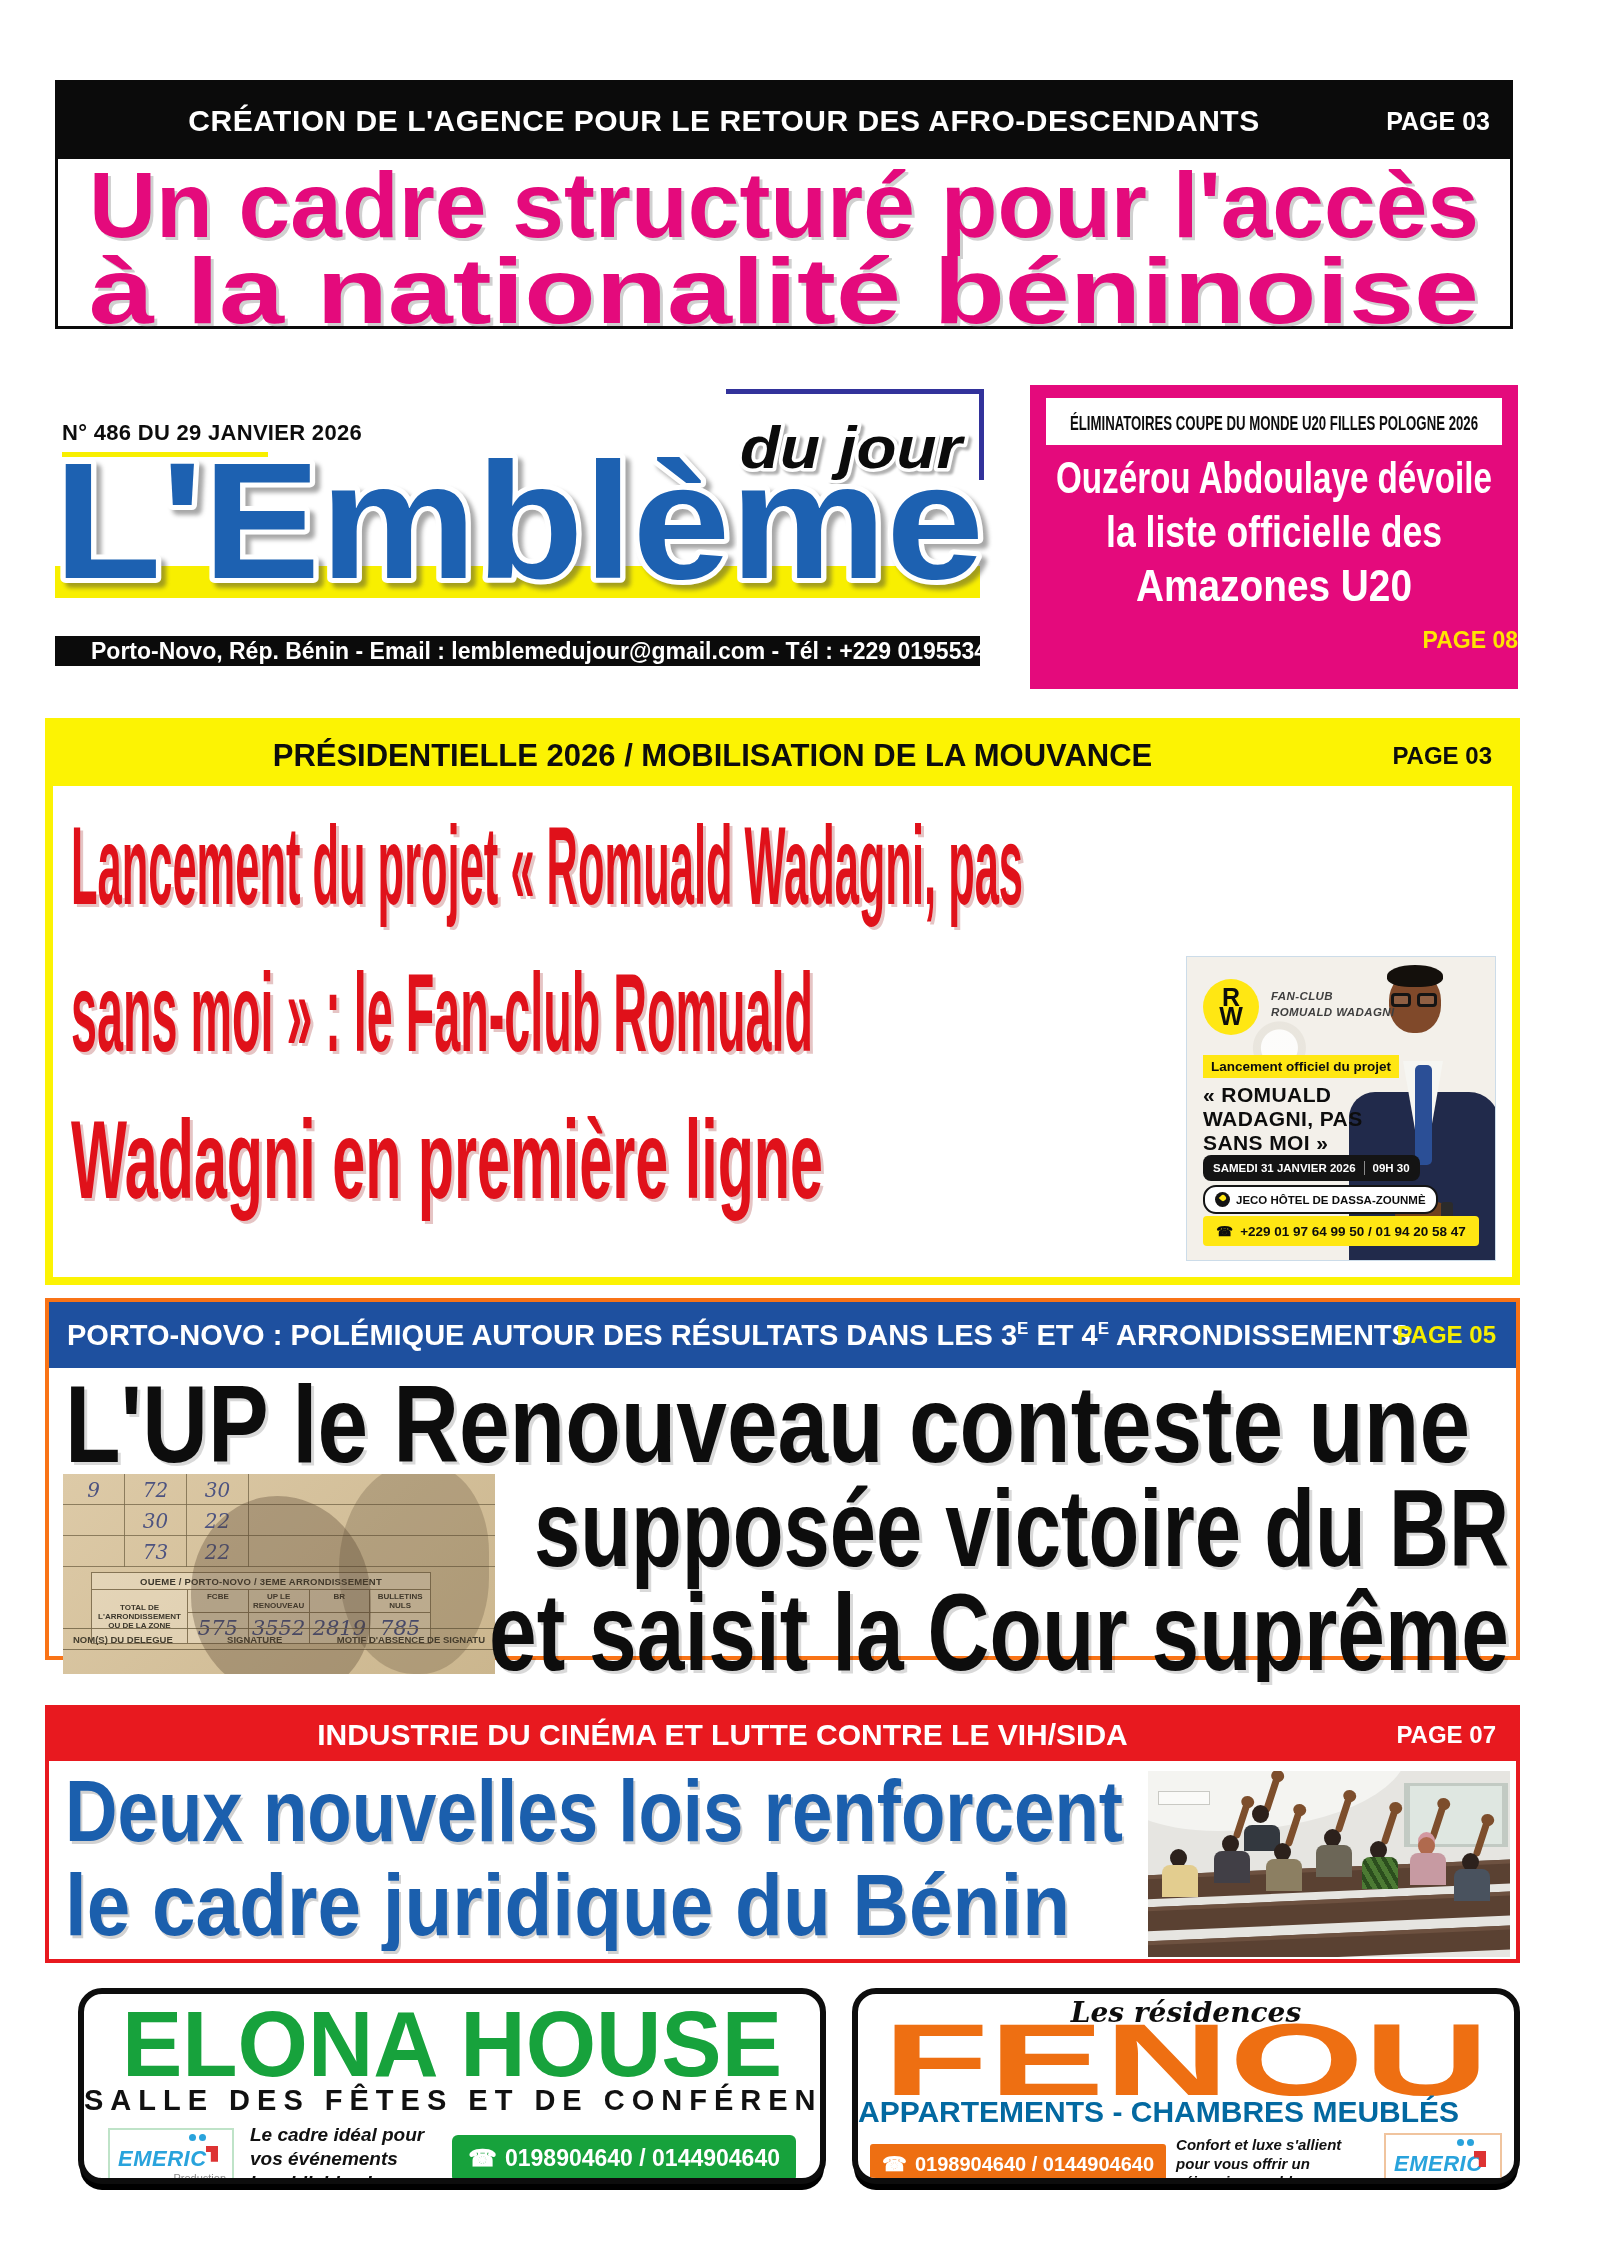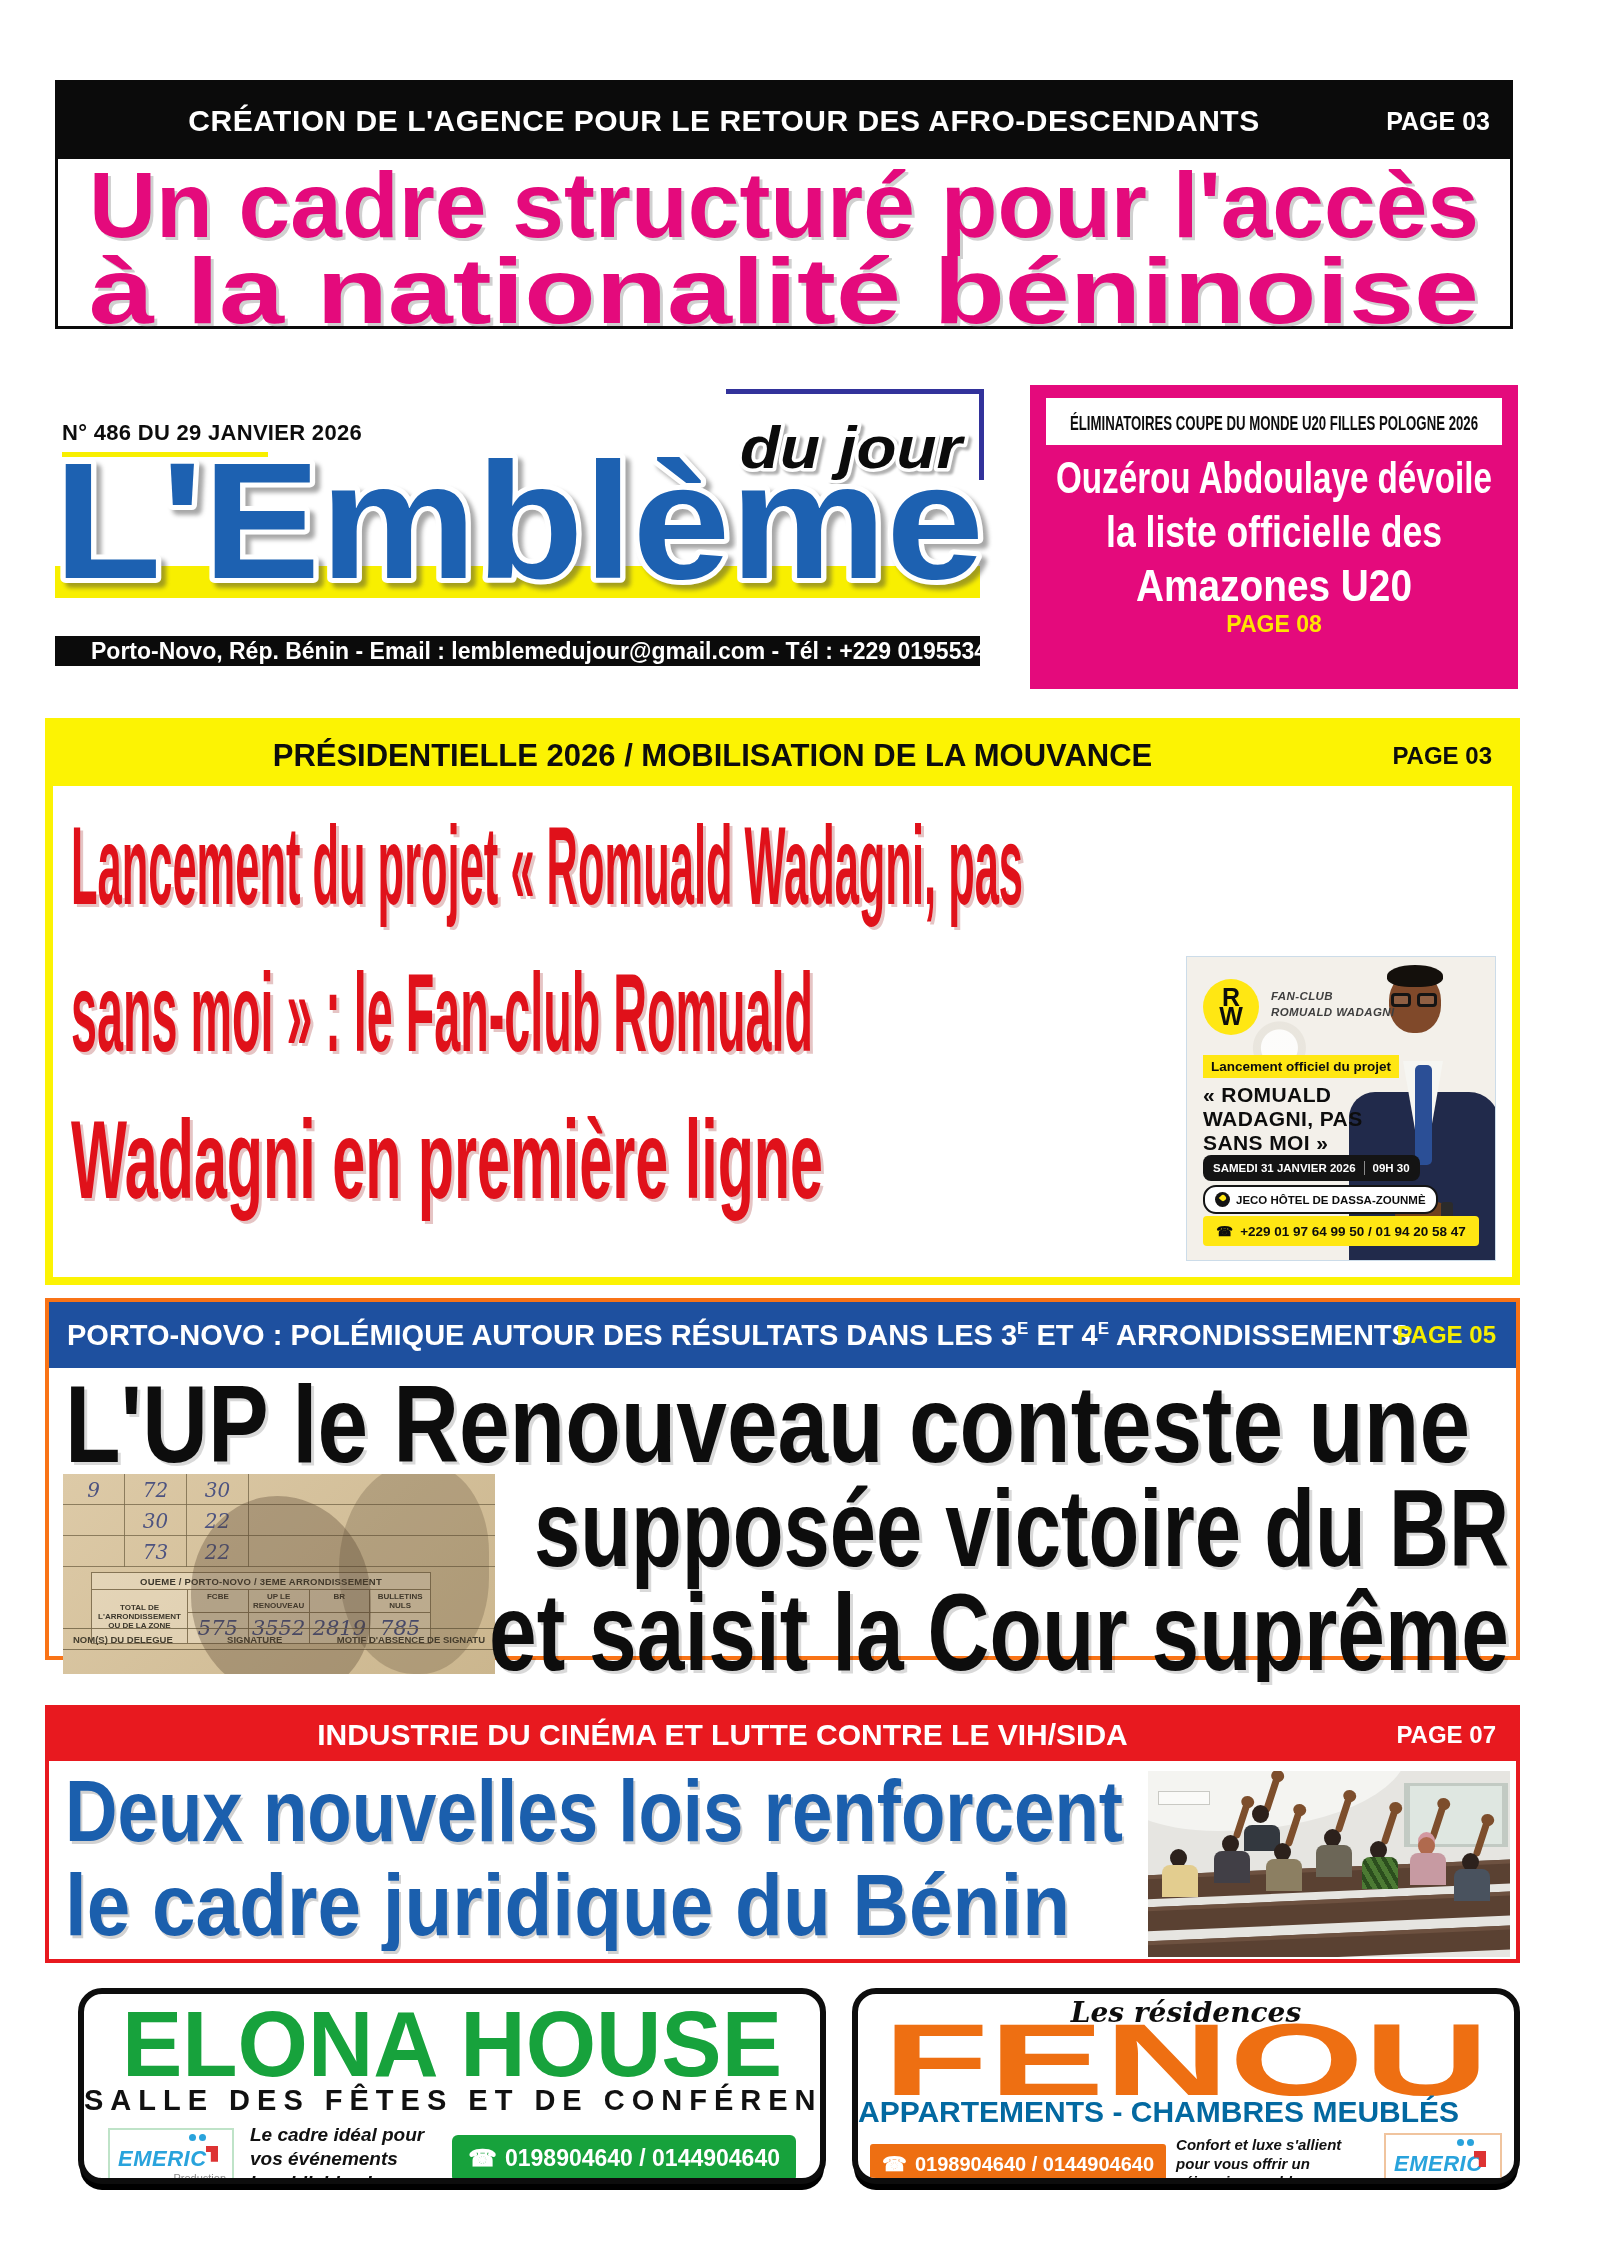--- a/index.html
+++ b/index.html
@@ -27,21 +27,21 @@
   .logo-svg text { filter:drop-shadow(5px 5px 2px rgba(60,60,60,.45)); }
   .bracket-top { position:absolute; left:726px; top:389px; width:258px; height:5px; background:#32329b; }
   .bracket-right { position:absolute; left:979px; top:389px; width:5px; height:91px; background:#32329b; }
   .dujour-svg { position:absolute; left:732px; top:416px; z-index:4; }
   .dujour-svg text { font-style:italic; filter:drop-shadow(3px 3px 1px rgba(60,60,60,.4)); }
 
   
   .sport-box { position:absolute; left:1030px; top:385px; width:488px; height:304px; background:#e40a7c; }
   .sport-kicker-bar { margin:13px 16px 0; height:47px; background:#fff; display:flex; align-items:center; justify-content:center; }
   .sport-headline-svg { display:block; margin:4px auto 0; }
-  .sport-page { text-align:center; color:#ffe400; font-weight:800; font-size:23px; margin-top:2px; }
+  .sport-page { text-align:right; color:#ffe400; font-weight:800; font-size:23px; margin-top:18px; }
 
   
   .section { position:absolute; left:45px; width:1475px; background:#fff; }
   .sec-bar { position:relative; display:flex; align-items:center; }
   .yellow-sec { top:718px; height:567px; border:8px solid #fcf303; }
   .yellow-sec .sec-bar { height:60px; background:#fcf303; justify-content:center; }
   .yellow-sec .sec-kicker { color:#0d0d0d; font-weight:800; font-size:31px; transform:translateX(-70px); white-space:nowrap; }
   .yellow-sec .page-label { color:#0d0d0d; font-size:24px; }
   .red-headline-svg { position:absolute; left:10px; top:66px; filter:drop-shadow(3px 3px 0 rgba(150,20,20,.25)); }
 

